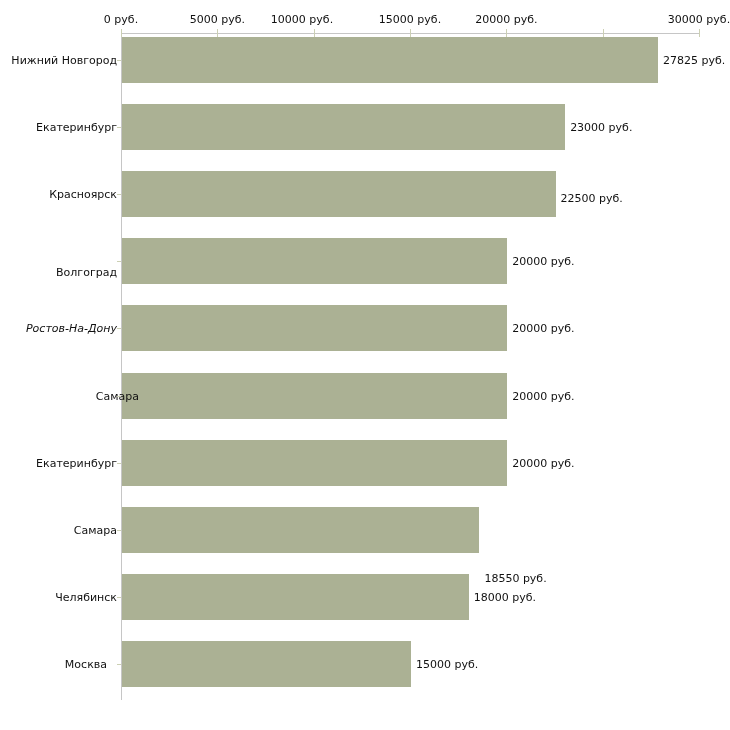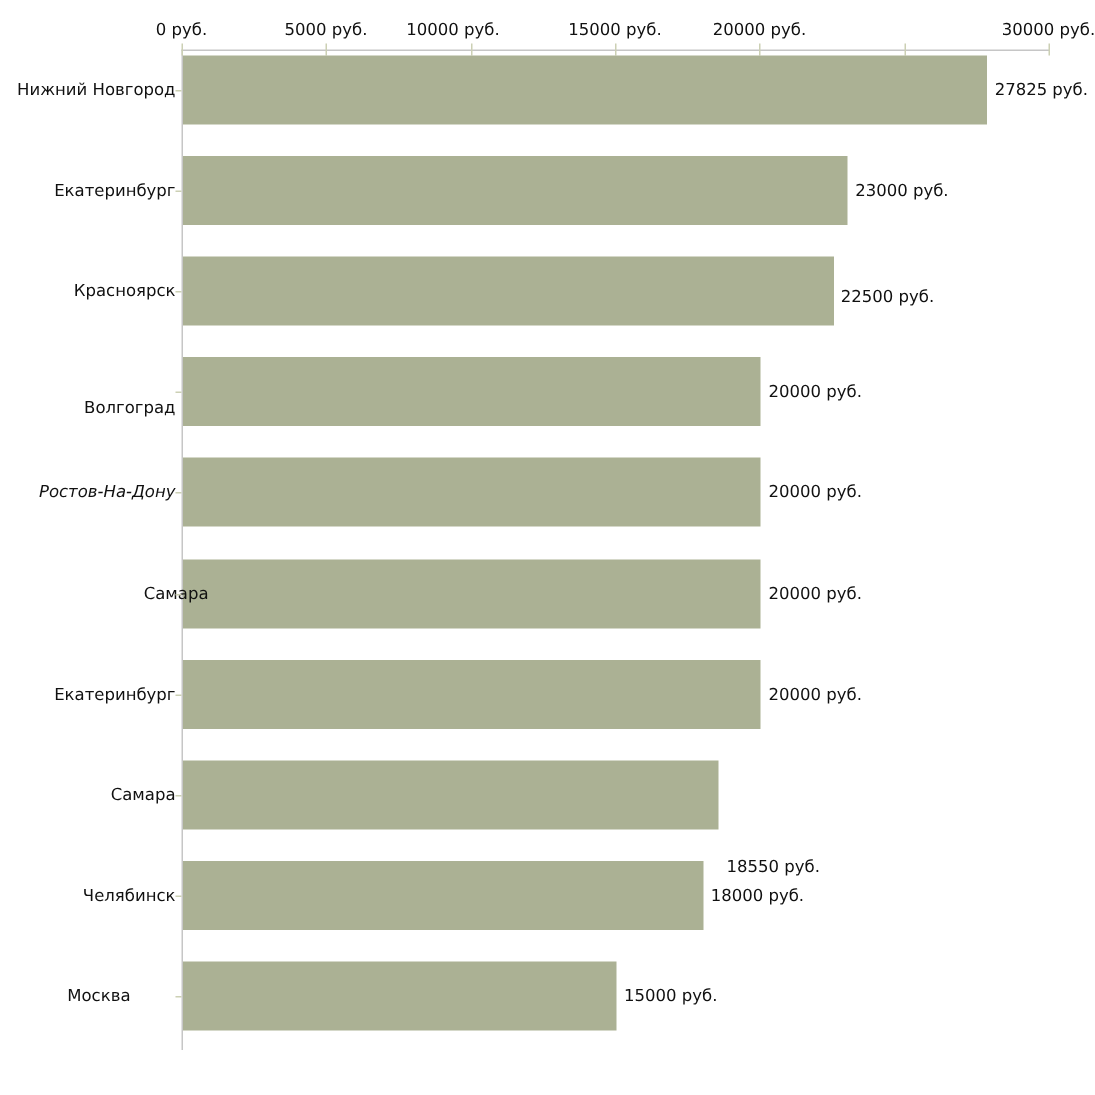--- a/index.html
+++ b/index.html
@@ -115,16 +115,16 @@
     <div class="val-label" style="left: 512.333px; top: 462.6px;">20000 руб.</div>
     <div class="bar" style="left: 122px; top: 506.7px; width: 357.397px; height: 46px;"></div>
     <div class="cat-label" style="right: 613px; top: 529.7px;">Самара</div>
     <div class="cat-tick" style="left: 117px; top: 529.7px;"></div>
     <div class="val-label" style="left: 484.397px; top: 529.7px; margin-top: 48px;">18550 руб.</div>
     <div class="bar" style="left: 122px; top: 573.8px; width: 346.8px; height: 46px;"></div>
     <div class="cat-label" style="right: 613px; top: 596.8px;">Челябинск</div>
     <div class="cat-tick" style="left: 117px; top: 596.8px;"></div>
     <div class="val-label" style="left: 473.8px; top: 596.8px;">18000 руб.</div>
     <div class="bar" style="left: 122px; top: 640.9px; width: 289px; height: 46px;"></div>
-    <div class="cat-label" style="right: 643px; top: 663.9px;">Москва</div>
+    <div class="cat-label" style="right: 623px; top: 663.9px;">Москва</div>
     <div class="cat-tick" style="left: 117px; top: 663.9px;"></div>
     <div class="val-label" style="left: 416px; top: 663.9px;">15000 руб.</div>
   </div>
 
 </body></html>

